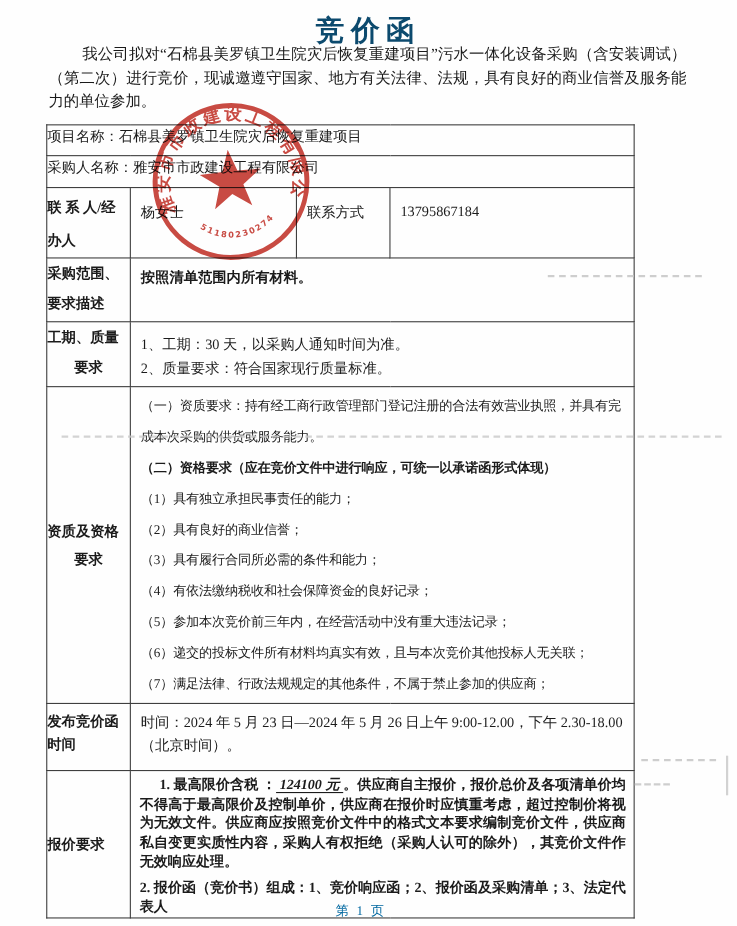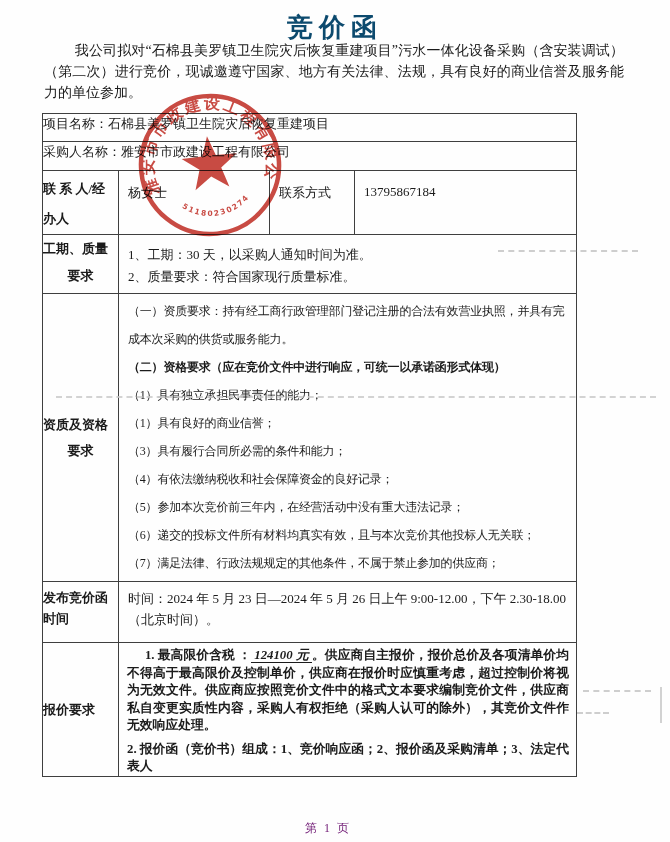--- a/index.html
+++ b/index.html
@@ -49,21 +49,21 @@
   }
   
   .seal{
     position:absolute;left:134px;top:89px;width:152px;height:152px;
     mix-blend-mode:multiply;opacity:0.92;transform:rotate(-6deg);z-index:5;
     pointer-events:none;
   }
   
   .footer{
     position:absolute;left:0;top:820px;width:656px;text-align:center;
-    font-size:12px;letter-spacing:2px;color:#701a75;
+    font-size:12px;letter-spacing:2px;color:#0369a1;
   }
   
   .artifact{position:absolute;border-top:2px dashed #c9c9c9;height:0;z-index:1;}
   .a1{left:56px;top:396px;width:600px;opacity:.8;}
   .a2{left:498px;top:250px;width:140px;opacity:.9;}
   .a3{left:583px;top:690px;width:68px;opacity:.9;}
   .a4{left:577px;top:712px;width:32px;opacity:.9;}
   .a5{left:660px;top:687px;width:2px;height:36px;border:none;background:#d2d2d2;}
 </style>
 </head>
@@ -95,41 +95,48 @@
       </tr>
       <tr class="r3">
         <td class="lblcell" style="height:60px">
           <div>联 系 人/经</div>
           <div>办人</div>
         </td>
         <td class="val">杨女士</td>
         <td class="val lbl">联系方式</td>
         <td class="val">13795867184</td>
       </tr>
+      <tr class="r5">
+        <td class="lblcell" style="height:57px">
+          <div>采购范围、</div>
+          <div>要求描述</div>
+        </td>
+        <td class="val" colspan="3">按照清单范围内所有材料。</td>
+      </tr>
       <tr class="r6">
         <td class="lblcell" style="height:58px">
           <div>工期、质量</div>
           <div class="center">要求</div>
         </td>
         <td class="val" colspan="3">
           <div>1、工期：30 天，以采购人通知时间为准。</div>
           <div>2、质量要求：符合国家现行质量标准。</div>
         </td>
       </tr>
       <tr class="r7">
         <td class="lblcell" style="height:284px">
           <div>资质及资格</div>
           <div class="center">要求</div>
         </td>
         <td class="val" colspan="3">
           <div class="qline">（一）资质要求：持有经工商行政管理部门登记注册的合法有效营业执照，并具有完</div>
           <div class="qline">成本次采购的供货或服务能力。</div>
           <div class="qline bold">（二）资格要求（应在竞价文件中进行响应，可统一以承诺函形式体现）</div>
           <div class="qline">（1）具有独立承担民事责任的能力；</div>
-          <div class="qline">（1）具有良好的商业信誉；</div>
+          <div class="qline">（2）具有良好的商业信誉；</div>
           <div class="qline">（3）具有履行合同所必需的条件和能力；</div>
           <div class="qline">（4）有依法缴纳税收和社会保障资金的良好记录；</div>
           <div class="qline">（5）参加本次竞价前三年内，在经营活动中没有重大违法记录；</div>
           <div class="qline">（6）递交的投标文件所有材料均真实有效，且与本次竞价其他投标人无关联；</div>
           <div class="qline">（7）满足法律、行政法规规定的其他条件，不属于禁止参加的供应商；</div>
         </td>
       </tr>
       <tr class="r8">
         <td class="lblcell" style="height:55px">
           <div>发布竞价函</div>

